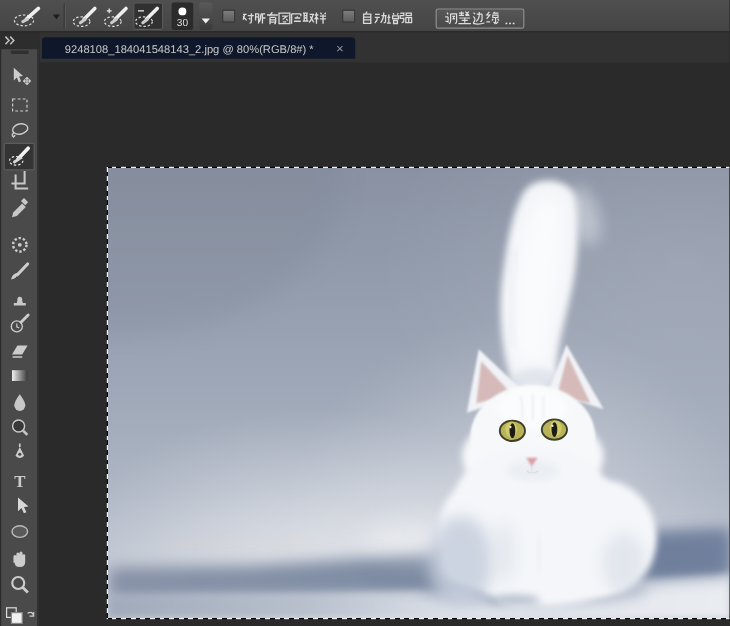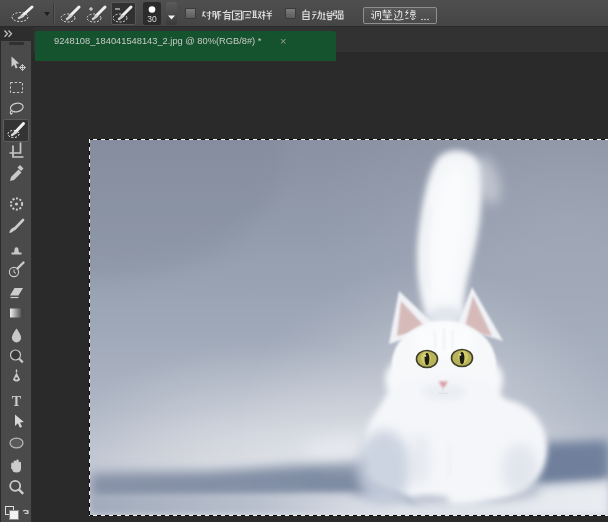--- a/index.html
+++ b/index.html
@@ -8,21 +8,21 @@
   
   #optbar{left:0;top:0;width:608px;height:27px;background:linear-gradient(#4f4f4f,#454545);border-bottom:1px solid #2a2a2a;box-sizing:border-box;}
   .sep{width:1px;background:#383838;border-right:1px solid #575757;}
   .pressed{background:#313131;border:1px solid #585858;border-radius:2px;box-sizing:border-box;}
   
   .cb{width:11px;height:11px;background:linear-gradient(#7d7d7d,#5c5c5c);border:1px solid #3a3a3a;border-radius:1px;box-sizing:border-box;}
   
   #refine{left:363px;top:7px;width:74px;height:17px;background:linear-gradient(#575757,#4a4a4a);border:1px solid #8f8f8f;border-radius:2px;box-sizing:border-box;}
   
   #tabbar{left:33px;top:27px;width:575px;height:25px;background:#323232;}
-  #tab{left:35px;top:31px;width:261px;height:30px;background:#14532d;border-radius:3px 3px 0 0;color:#c9c9c9;font-size:9.3px;line-height:21px;padding-left:40px;}
+  #tab{left:35px;top:31px;width:261px;height:18px;background:#0f172a;border-radius:3px 3px 0 0;color:#c9c9c9;font-size:9.3px;line-height:21px;}
   #tab .fname{position:absolute;left:19px;top:0;white-space:nowrap;}
   #tab .closex{position:absolute;left:245px;top:0;color:#9a9a9a;font-size:11px;}
   
   #toolhead{left:0;top:27px;width:33px;height:14px;background:#2d2d2d;}
   #toolpanel{left:1px;top:41px;width:31px;height:481px;background:#4a4a4a;border-right:1px solid #2c2c2c;box-sizing:border-box;}
   #selbox{left:3px;top:78px;width:26px;height:23px;background:#343434;border:1px solid #5c5c5c;border-radius:2px;box-sizing:border-box;}
   
   #pic{left:90px;top:140px;width:518px;height:375px;}
   .antH{height:1px;background:repeating-linear-gradient(90deg,#0a0a0a 0 4px,#f0f0f0 4px 8px);}
   .antV{width:1px;background:repeating-linear-gradient(180deg,#f0f0f0 0 4px,#0a0a0a 4px 8px);}

